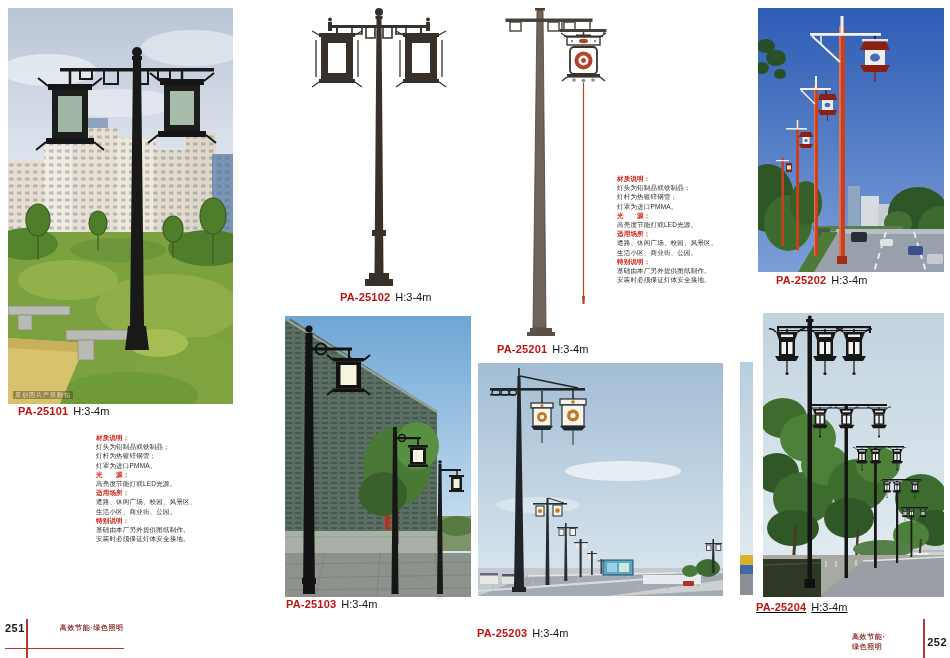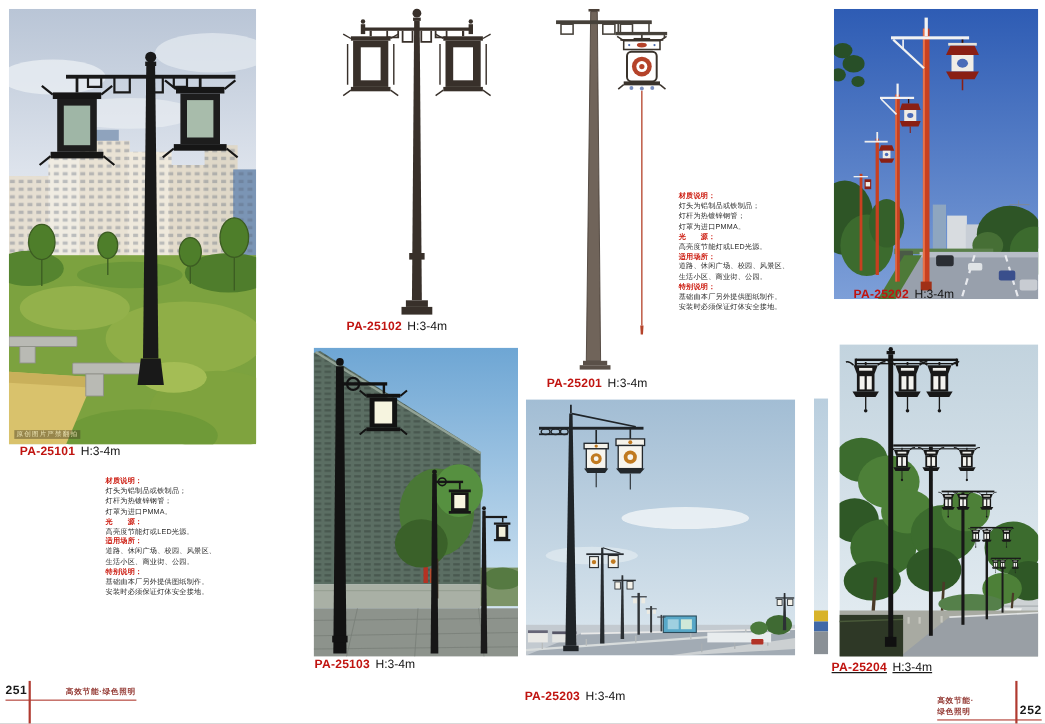--- a/index.html
+++ b/index.html
@@ -13,21 +13,21 @@
   .sheet{position:relative;width:950px;height:658px;background:#ffffff;overflow:hidden;margin:0 auto;}
   figure{position:absolute;overflow:hidden;background:#fff;}
   figure svg{display:block;}
   .prod-label{position:absolute;display:flex;align-items:baseline;gap:5px;white-space:nowrap;}
   .prod-label .code{font-weight:bold;font-size:11px;color:var(--code-red);letter-spacing:.2px;}
   .prod-label .size{font-size:11px;color:#141414;}
   .spec{position:absolute;width:132px;font-size:6.5px;line-height:9.2px;letter-spacing:.2px;}
   .spec .spec-h{color:var(--spec-red);font-weight:bold;}
   .spec .spec-l{color:#2a2a2a;}
   .watermark{position:absolute;left:5px;bottom:5px;font-size:6px;color:#e8e0b0;background:rgba(70,62,38,.45);padding:0 2px;letter-spacing:1px;line-height:8px;}
-  .footer{position:absolute;top:622px;display:flex;align-items:flex-end;border-bottom:1.5px solid var(--rule-red);padding-bottom:2px;gap:24px;}
+  .footer{position:absolute;top:622px;display:flex;align-items:center;border-bottom:1.5px solid var(--rule-red);padding-bottom:14px;gap:24px;}
   .footer .pagenum{font-size:11px;font-weight:bold;color:#1a1a1a;letter-spacing:.5px;}
   .footer .slogan{font-size:7px;font-weight:bold;color:var(--footer-red);letter-spacing:.6px;}
   .vrule{position:absolute;width:1.5px;background:var(--rule-red);}
 </style>
 </head>
 <body>
 
 <div class="sheet">
 
   <figure style="left:8px;top:8px;width:225px;height:396px;">
@@ -205,21 +205,21 @@
             <path d="M139,30 l7,-4"></path>
           <path d="M103,77 l-7,5"></path>
             <path d="M139,77 l7,5"></path>
           <path d="M100,35 v37"></path>
             <path d="M142,35 v37"></path>
         </g>
       </g>
     </svg>
   </figure>
 
-  <div class="prod-label" style="left:315px;top:291px;justify-content:space-between;">
+  <div class="prod-label" style="left:340px;top:291px;justify-content:space-between;">
     <span class="code">PA-25102</span>
     <span class="size">H:3-4m</span>
   </div>
 
   <figure style="left:285px;top:316px;width:186px;height:281px;">
     <svg width="186" height="281" viewBox="0 0 186 281">
       <defs>
         <linearGradient id="sky3" x1="0" y1="0" x2="0" y2="1">
           <stop offset="0" stop-color="#6ea6d4"></stop>
             <stop offset="1" stop-color="#d3e5f2"></stop>
@@ -464,21 +464,21 @@
         <rect x="104" y="31" width="26" height="2.5" fill="#e8e4da"></rect>
         <polygon points="106,33.5 128,33.5 132,42 102,42" fill="#8a1f14"></polygon>
         <rect x="107" y="42" width="20" height="15" fill="#f0ede6"></rect>
         <ellipse cx="117" cy="49.5" rx="5" ry="4" fill="#4a6cb8"></ellipse>
         <polygon points="102,57 132,57 128,64 106,64" fill="#8a1f14"></polygon>
         <line x1="117" y1="64" x2="117" y2="74" stroke="#8a1f14" stroke-width="1.4"></line>
         </g>
     </svg>
   </figure>
 
-  <div class="prod-label" style="left:756px;top:262px;padding-left:20px;">
+  <div class="prod-label" style="left:756px;top:274px;padding-left:20px;">
     <span class="code">PA-25202</span>
     <span class="size">H:3-4m</span>
   </div>
 
   <figure style="left:478px;top:363px;width:245px;height:233px;">
     <svg width="245" height="233" viewBox="0 0 245 233">
       <defs>
         <linearGradient id="sky6" x1="0" y1="0" x2="0" y2="1">
           <stop offset="0" stop-color="#a2bdd4"></stop>
             <stop offset="1" stop-color="#dde8ef"></stop>

